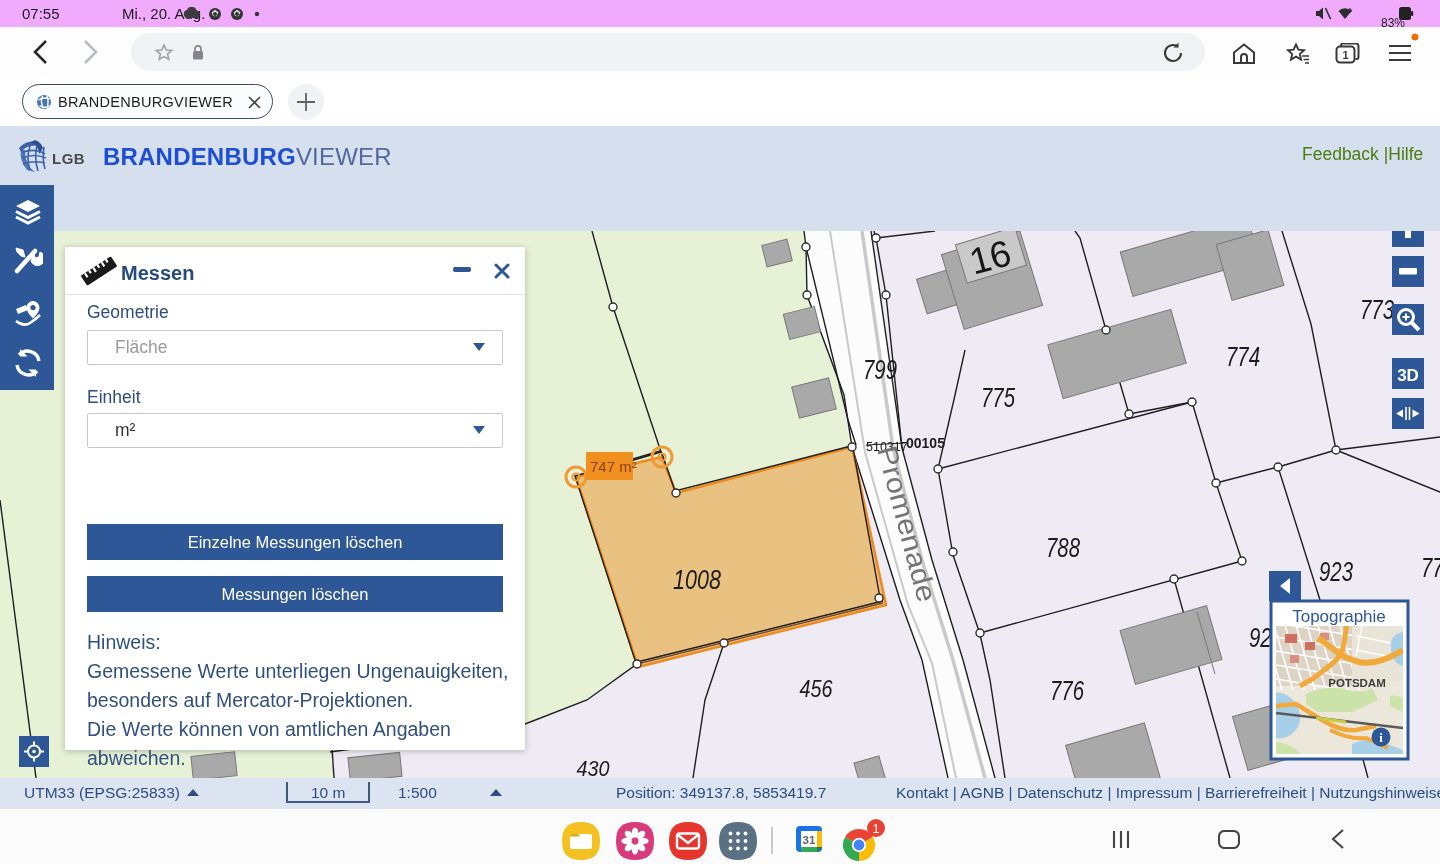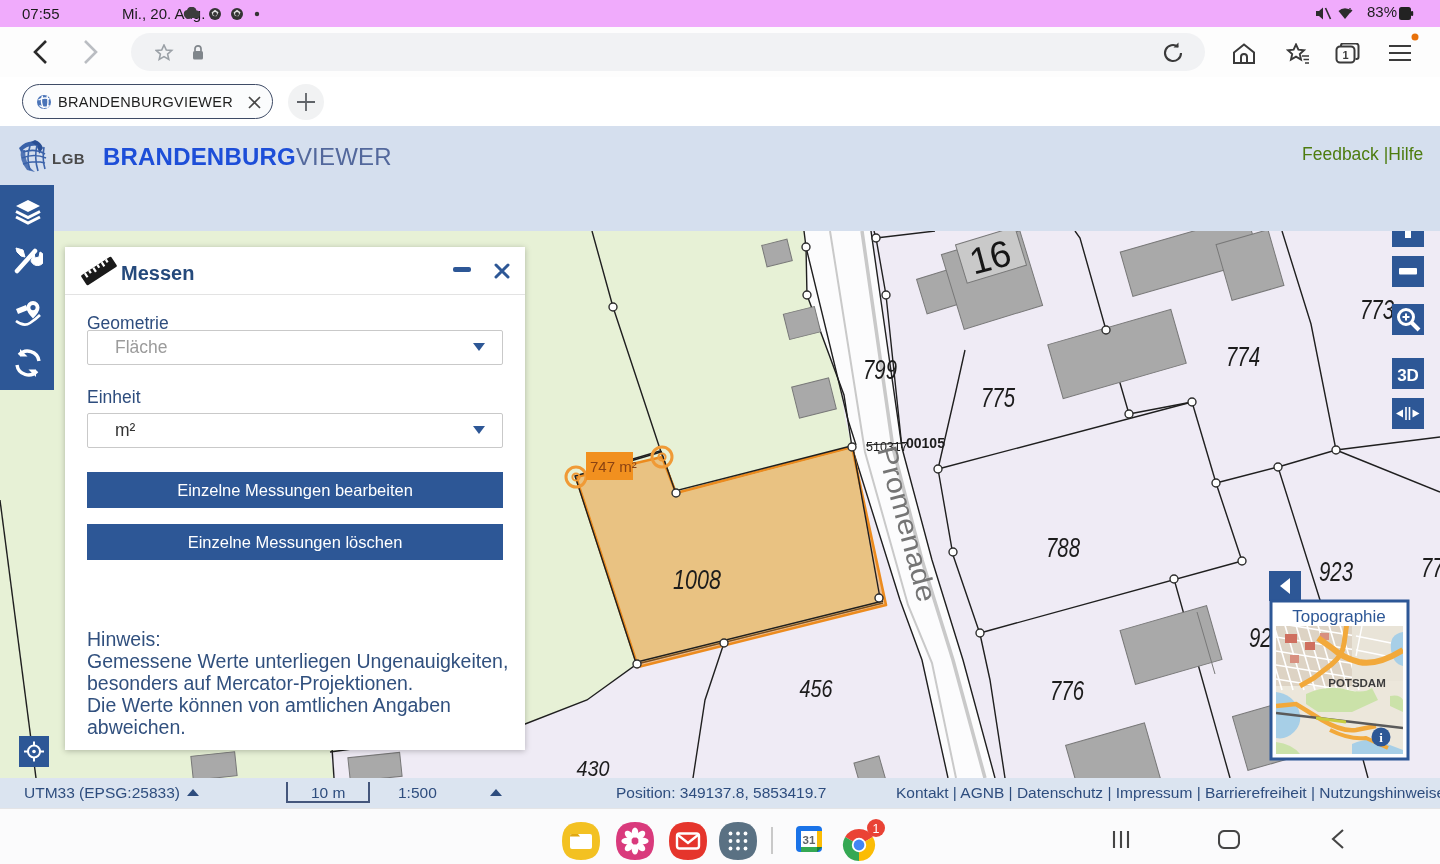--- a/index.html
+++ b/index.html
@@ -4,21 +4,21 @@
 <style>
   * { margin:0; padding:0; box-sizing:border-box; }
   html,body { width:1440px; height:864px; overflow:hidden; }
   body { font-family:"Liberation Sans", sans-serif; position:relative; background:#fff; }
   .abs { position:absolute; }
 
   
   #statusbar { left:0; top:0; width:1440px; height:27px; background:#f0abfc; }
   #statusbar .time { left:22px; top:5px; font-size:15px; color:#1c1c1c; }
   #statusbar .date { left:78px; top:5px; font-size:15px; color:#1c1c1c;margin-left:44px; }
-  .stat-right { top:3px; font-size:15px; color:#1c1c1c; }
+  .stat-right { top:16px; font-size:12px; color:#1c1c1c;margin-left:14px; }
 
   
   #toolbar { left:0; top:27px; width:1440px; height:50px; background:#fdfdfd; }
   #urlbar { left:131px; top:6px; width:1074px; height:38px; background:#f1f2f4; border-radius:19px; }
   #urltext { width:1074px; text-align:center; top:15px; left:146px; font-size:17px; font-weight:bold; color:#202124; letter-spacing:0.2px; }
 
   
   #tabstrip { left:0; top:77px; width:1440px; height:49px; background:#ffffff; }
   #tabpill { left:22px; top:7px; width:251px; height:35px; border:1.6px solid #3e4b66; border-radius:18px; background:#fbfcfd; }
   #tabtext { left:58px; top:17px; font-size:14.5px; color:#1f1f1f; letter-spacing:0.3px; }
@@ -36,21 +36,21 @@
   #locatebtn { left:19px; top:736px; width:30px; height:31px; background:#2d5796; }
 
   
   #panel { left:65px; top:247px; width:460px; height:503px; background:#fff; box-shadow:0 1px 6px rgba(0,0,0,0.25); }
   #paneltitle { left:56px; top:15px; font-size:20px; font-weight:bold; color:#254a7c; }
   .plabel { left:22px; font-size:17.5px; color:#2e4d7e; }
   .pselect { left:22px; width:416px; height:35px; border:1px solid #c9c9c9; border-radius:2px; background:#fff; }
   .pseltext { left:50px; font-size:17.5px; }
   .pbtn { left:22px; width:416px; height:36px; background:#2d5796; color:#fff; font-size:16.5px; text-align:center; line-height:36px; }
   .caret { width:0; height:0; border-left:6px solid transparent; border-right:6px solid transparent; border-top:8px solid #2d5796; }
-  #hinweis { left:22px; top:381px; font-size:19.5px; color:#31507e; line-height:22px; width:430px; }
+  #hinweis { left:22px; top:381px; font-size:19.5px; color:#31507e; line-height:29px; width:430px; }
 
   
   #bottombar { left:0; top:778px; width:1440px; height:30px; background:#dbe4f0; color:#2e4d7e; font-size:15.5px; white-space:nowrap; }
   
   #taskbar { left:0; top:808px; width:1440px; height:56px; background:#fbfbfc; border-top:1px solid #e4e4e6; }
 </style>
 </head>
 <body>
 
 <div id="statusbar" class="abs">
@@ -377,32 +377,32 @@
       <rect x="0" y="9" width="36" height="12" rx="1.5" fill="#1a1a1a"></rect>
       <path d="M5 9 v5 M10 9 v3.4 M15 9 v5 M20 9 v3.4 M25 9 v5 M30 9 v3.4" stroke="#fff" stroke-width="2.2"></path>
     </g>
   </svg>
   <div class="abs" style="left:388px;top:20px;width:18px;height:4.5px;background:#2d5796;border-radius:2px"></div>
   <svg class="abs" style="left:429px;top:16px" width="16" height="16" viewBox="0 0 16 16">
     <path d="M2 2 L14 14 M14 2 L2 14" stroke="#2d5796" stroke-width="3" stroke-linecap="round"></path>
   </svg>
   <div class="abs" style="left:0;top:47px;width:460px;height:1px;background:#e3e3e3"></div>
 
-  <div class="plabel abs" style="top:66px">Geometrie</div>
+  <div class="plabel abs" style="top:55px">Geometrie</div>
   <div class="pselect abs" style="top:83px"></div>
   <div class="pseltext abs" style="top:90px;color:#9b9b9b">Fläche</div>
   <div class="caret abs" style="left:408px;top:96px"></div>
 
   <div class="plabel abs" style="top:140px">Einheit</div>
   <div class="pselect abs" style="top:166px"></div>
   <div class="pseltext abs" style="top:173px;color:#333">m²</div>
   <div class="caret abs" style="left:408px;top:179px"></div>
 
-  <div class="pbtn abs" style="top:225px">Einzelne Messungen bearbeiten</div>
   <div class="pbtn abs" style="top:277px">Einzelne Messungen löschen</div>
+  <div class="pbtn abs" style="top:329px">Messungen löschen</div>
 
   <div id="hinweis" class="abs">Hinweis:<br>Gemessene Werte unterliegen Ungenauigkeiten, besonders auf Mercator-Projektionen.<br>Die Werte können von amtlichen Angaben abweichen.</div>
 </div>
 
 <div id="bottombar" class="abs">
   <div class="abs" style="left:24px;top:6px">UTM33 (EPSG:25833)</div>
   <div class="abs" style="left:187px;top:11px;width:0;height:0;border-left:6px solid transparent;border-right:6px solid transparent;border-bottom:7px solid #2e4d7e"></div>
   <svg class="abs" style="left:286px;top:4px" width="84" height="21" viewBox="0 0 84 21">
     <path d="M1 0 V20 H83 V0" fill="none" stroke="#44567c" stroke-width="2"></path>
   </svg>

